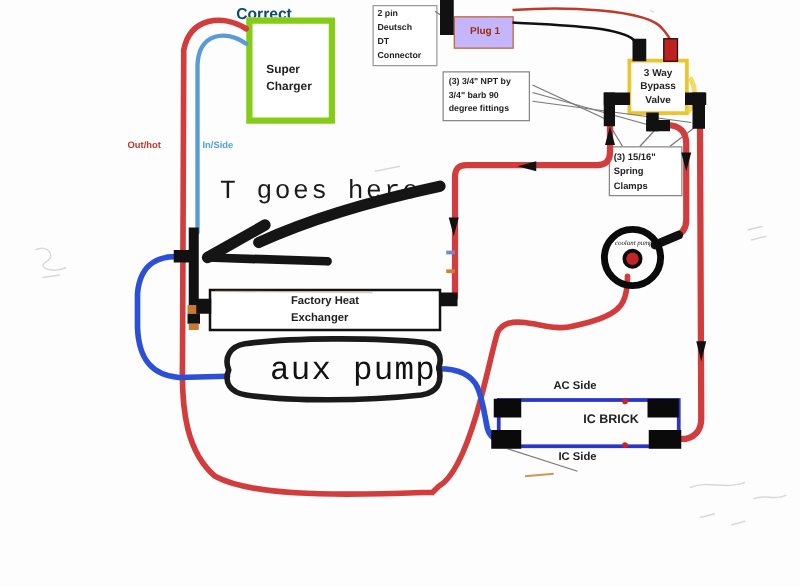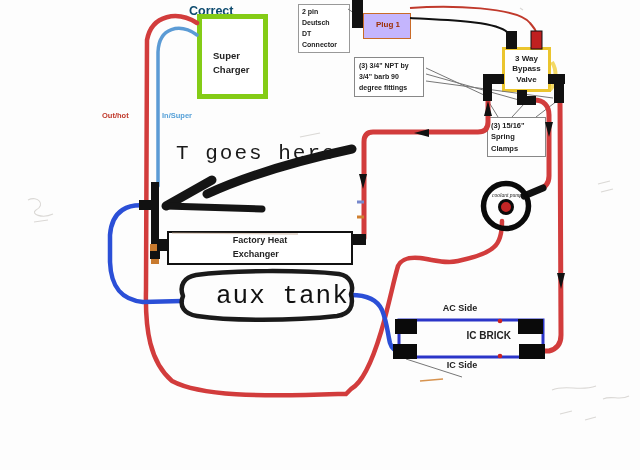--- a/index.html
+++ b/index.html
@@ -61,29 +61,29 @@
   <div class="abs box pre" id="valve">3 Way
 Bypass
 Valve</div>
   <div class="abs box pre" id="npt">(3) 3/4" NPT by
 3/4" barb 90
 degree fittings</div>
   <div class="abs box pre" id="clamps">(3) 15/16"
 Spring Clamps</div>
 
   <div class="abs" id="outhot">Out/hot</div>
-  <div class="abs" id="incold">In/Super</div>
+  <div class="abs" id="incold">In/Side</div>
   <div class="abs" id="there">T goes here</div>
 
   <div class="abs box" id="fhe">
     <div class="pre" id="fhetext">Factory Heat
 Exchanger</div>
   </div>
 
-  <div class="abs" id="auxlabel">aux tank</div>
+  <div class="abs" id="auxlabel">aux pump</div>
   <div class="abs" id="pumplabel">coolant pump</div>
   <div class="abs" id="acside">AC Side</div>
   <div class="abs" id="icbrick">IC BRICK</div>
   <div class="abs" id="icside">IC Side</div>
 
   <svg id="overlay" class="abs" width="640" height="470" viewBox="0 0 640 470">
 
     <g stroke="#9a948c" stroke-width="1.1" fill="none" opacity="0.35">
       <path d="M28 200 C38 195,46 205,36 210 C30 214,42 219,53 214"></path>
       <path d="M34 222 L48 220"></path>

